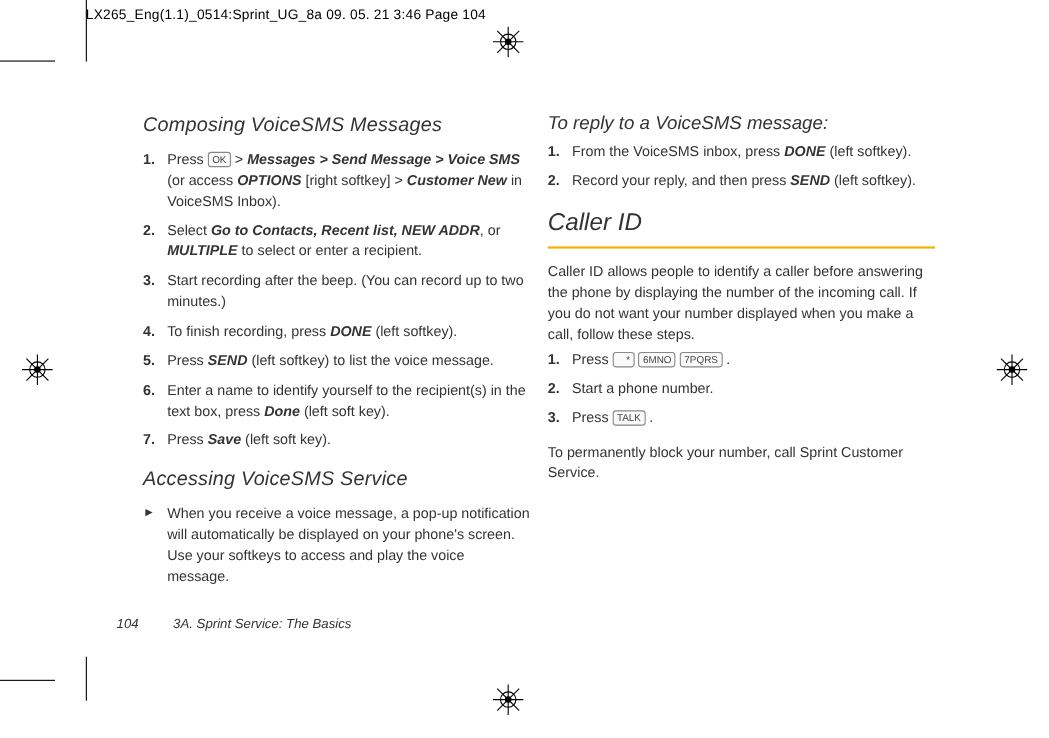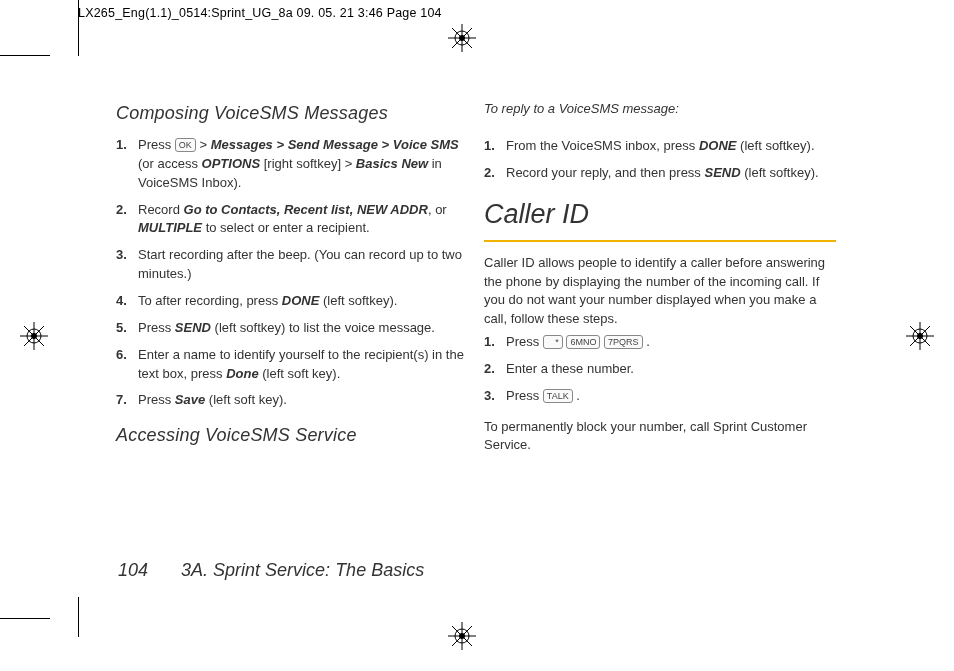--- a/index.html
+++ b/index.html
@@ -7,36 +7,36 @@
   .page { position: relative; width: 834px; height: 671px; text-decoration: underline; }
   
   .crop { position: absolute; background: #000; }
   .crop.h { height: 1px; width: 50px; }
   
   .runhead { position: absolute; left: 78px; top: 6px; font-size: 12.5px; letter-spacing: 0.2px; color: #000; }
   
   .reg { position: absolute; width: 28px; height: 28px; }
   .reg svg { width: 28px; height: 28px; display: block; }
   
-  .content { position: absolute; left: 116px; top: 100px; width: 720px; display: flex; gap: 16px; }
+  .content { position: absolute; left: 130px; top: 100px; width: 720px; display: flex; gap: 16px; }
   .col { flex: 1 1 50%; font-size: 13px; line-height: 1.45; color: #333; }
   .h-sub { font-style: italic; font-weight: 400; font-size: 18px; color: #333; margin-bottom: 10px; letter-spacing: 0.2px; }
-  .h-sec { font-style: italic; font-weight: 400; font-size: 27px; color: #333; margin: 8px 0 6px; }
+  .h-sec { font-style: italic; font-weight: 400; font-size: 22px; color: #333; margin: 8px 0 6px; }
   .rule-y { height: 2px; background: #f0b400; margin-bottom: 12px; }
   ol.steps { list-style: none; counter-reset: step; margin: 0 0 12px 0; }
   ol.steps > li { counter-increment: step; position: relative; padding-left: 22px; margin-bottom: 8px; }
   ol.steps > li::before { content: counter(step) "."; position: absolute; left: 0; top: 0; font-weight: 700; color: #333; }
   ul.tri { list-style: none; margin: 0; }
   ul.tri > li { position: relative; padding-left: 22px; }
   ul.tri > li::before { content: "►"; position: absolute; left: 0; top: 1px; font-size: 11px; color: #333; }
   .bi { font-style: italic; font-weight: 700; }
   .kbd { display: inline-block; border: 1px solid #888; border-radius: 3px; padding: 0 3px; font-size: 9px; line-height: 12px; vertical-align: 1px; color: #444; background: #fafafa; min-width: 20px; text-align: right; }
-  .intro-i { font-style: italic; margin-bottom: 18px; font-size: 13px; }
+  .intro-i { font-style: italic; margin-bottom: 4px; font-size: 17px; }
   .para { margin: 4px 0; }
-  .footer { position: absolute; left: 118px; top: 560px; font-size: 18px; }
+  .footer { position: absolute; left: 106px; top: 560px; font-size: 12px; }
   .footer .pg { font-style: italic; margin-right: 28px; }
   .footer .sect { font-style: italic; }
   .vline-top { position: absolute; left: 78px; top: 0; width: 1px; height: 56px; background: #000; }
   .vline-bot { position: absolute; left: 78px; bottom: 34px; width: 1px; height: 40px; background: #000; }
 </style>
 </head>
 <body>
 
 <div class="page">
 
@@ -85,41 +85,44 @@
         <line x1="24" y1="4" x2="4" y2="24" stroke="#000"></line>
       </svg>
   </div>
 
   <div class="content">
 
     <div class="col">
       <div class="h-sub">Composing VoiceSMS Messages</div>
       <ol class="steps">
         <li>
-          <span>Press </span><span class="kbd">OK</span><span> &gt; </span><span class="bi">Messages &gt; Send Message &gt; Voice SMS</span><span> (or access </span><span class="bi">OPTIONS</span><span> [right softkey] &gt; </span><span class="bi">Basics New</span><span> in VoiceSMS Inbox).</span>
+          <span>Press </span><span class="kbd">OK</span><span> &gt; </span><span class="bi">Messages &gt; Send Message &gt; Voice SMS</span><span> (or access </span><span class="bi">OPTIONS</span><span> [right softkey] &gt; </span><span class="bi">Customer New</span><span> in VoiceSMS Inbox).</span>
         </li>
         <li>
-          <span>Record </span><span class="bi">Go to Contacts, Recent list, NEW ADDR</span><span>, or </span><span class="bi">MULTIPLE</span><span> to select or enter a recipient.</span>
+          <span>Select </span><span class="bi">Go to Contacts, Recent list, NEW ADDR</span><span>, or </span><span class="bi">MULTIPLE</span><span> to select or enter a recipient.</span>
         </li>
         <li><span>Start recording after the beep. (You can record up to two minutes.)</span></li>
         <li>
-          <span>To after recording, press </span><span class="bi">DONE</span><span> (left softkey).</span>
+          <span>To finish recording, press </span><span class="bi">DONE</span><span> (left softkey).</span>
         </li>
         <li>
           <span>Press </span><span class="bi">SEND</span><span> (left softkey) to list the voice message.</span>
         </li>
         <li>
           <span>Enter a name to identify yourself to the recipient(s) in the text box, press </span><span class="bi">Done</span><span> (left soft key).</span>
         </li>
         <li>
           <span>Press </span><span class="bi">Save</span><span> (left soft key).</span>
         </li>
       </ol>
 
       <div class="h-sub">Accessing VoiceSMS Service</div>
+      <ul class="tri">
+        <li><span>When you receive a voice message, a pop-up notification will automatically be displayed on your phone's screen. Use your softkeys to access and play the voice message.</span></li>
+      </ul>
     </div>
 
     <div class="col">
       <div class="intro-i">To reply to a VoiceSMS message:</div>
       <ol class="steps">
         <li>
           <span>From the VoiceSMS inbox, press </span><span class="bi">DONE</span><span> (left softkey).</span>
         </li>
         <li>
           <span>Record your reply, and then press </span><span class="bi">SEND</span><span> (left softkey).</span>
@@ -131,21 +134,21 @@
       <div class="para">Caller ID allows people to identify a caller before answering the phone by displaying the number of the incoming call. If you do not want your number displayed when you make a call, follow these steps.</div>
 
       <ol class="steps">
         <li>
           <span>Press </span>
           <span class="kbd">*</span>
           <span class="kbd">6MNO</span>
           <span class="kbd">7PQRS</span>
           <span>.</span>
         </li>
-        <li><span>Enter a these number.</span></li>
+        <li><span>Start a phone number.</span></li>
         <li>
           <span>Press </span>
           <span class="kbd">TALK</span>
           <span>.</span>
         </li>
       </ol>
 
       <div class="para">To permanently block your number, call Sprint Customer Service.</div>
     </div>
   </div>

